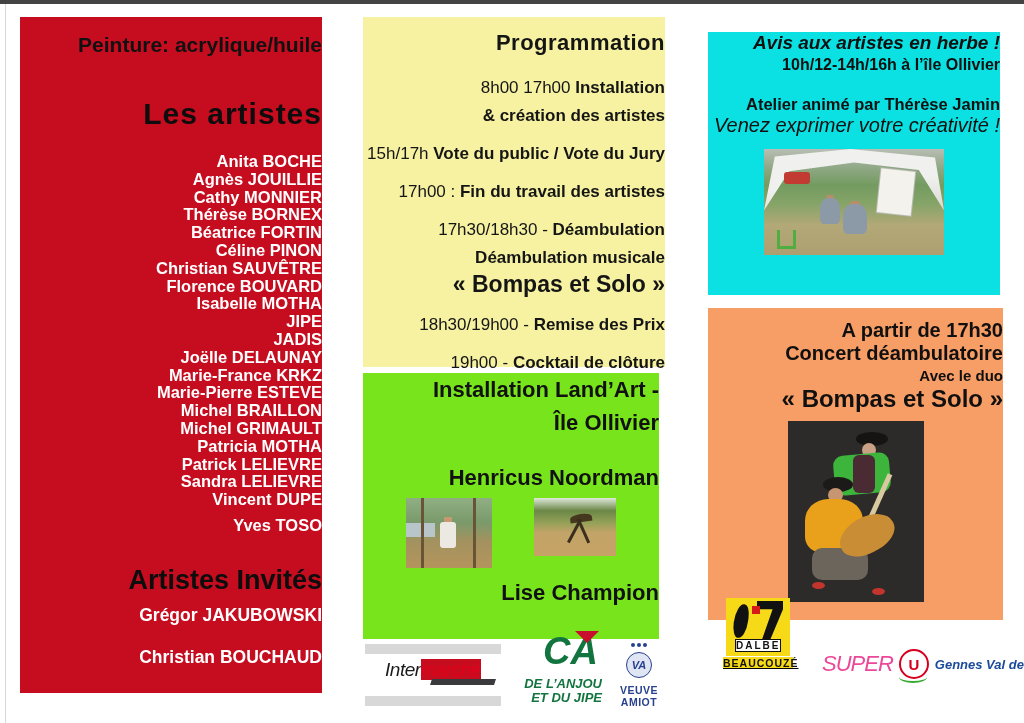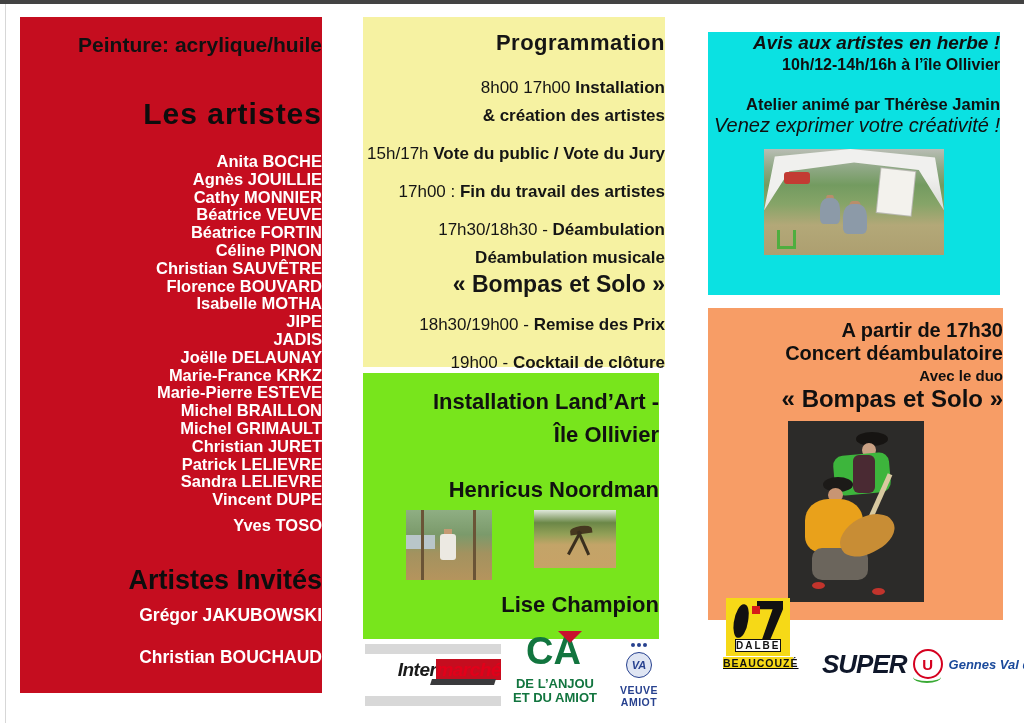--- a/index.html
+++ b/index.html
@@ -28,21 +28,21 @@
   .prog-lines{margin-top:20px;}
   .prog-line{font-size:17px;line-height:23px;margin-top:5px;}
   .prog-line .pre{font-weight:normal;}
   .prog-line .b{font-weight:bold;}
   .prog-line.gap{margin-top:15px;}
   .prog-line.large{font-size:23px;line-height:27px;margin-top:2px;}
 
   
   .green{left:363px;top:373px;width:296px;height:266px;background:#78e51c;color:#111;}
   .g-title{font-size:22px;font-weight:bold;line-height:33px;}
-  .g-title.first{padding-top:12px;}
+  .g-title.first{}
   .g-artist{font-size:22px;font-weight:bold;}
   .g-artist.top{margin-top:26px;padding-left:8px;}
   .g-artist.bottom{margin-top:11px;}
   .g-photos{margin-top:7px;display:flex;justify-content:center;align-items:flex-start;gap:42px;height:71px;}
 
   
   .cyan{left:708px;top:32px;width:292px;height:263px;background:#0be1e2;color:#101010;}
   .c-title{padding-top:0;font-size:19px;font-weight:bold;font-style:italic;}
   .c-schedule{margin-top:2px;font-size:16px;font-weight:bold;}
   .c-line1{margin-top:21px;font-size:16.5px;font-weight:bold;}
@@ -95,79 +95,79 @@
   .photo-duo .guitar{position:absolute;left:37%;top:53%;width:58px;height:36px;background:#c88d35;border-radius:50% 50% 46% 46%;transform:rotate(-28deg);}
   .photo-duo .neck{position:absolute;left:66%;top:28%;width:5px;height:52px;background:#d8c9a0;transform:rotate(24deg);}
   .photo-duo .shoe{position:absolute;bottom:7%;width:13px;height:7px;background:#c2342c;border-radius:50%;}
   .photo-duo .shoe.s1{left:18%;} .photo-duo .shoe.s2{left:62%;bottom:4%;}
 
   
   .sponsor{position:absolute;}
   .intermarche{left:365px;top:644px;width:136px;height:62px;background:#fff;text-align:center;}
   .im-bar{height:10px;background:#d8d8d8;}
   .im-bar.bottom{position:absolute;bottom:0;left:0;right:0;}
-  .im-word{margin-top:5px;font-size:19px;font-weight:bold;font-style:italic;letter-spacing:-0.5px;color:#1a1a1a;text-align:right;}
+  .im-word{margin-top:5px;font-size:19px;font-weight:normal;font-style:italic;letter-spacing:-0.5px;color:#1a1a1a;}
   .im-word .red{color:#e2001a;}
   .im-swoosh{width:64px;height:6px;background:#3a3a3c;margin:-2px 6px 0 auto;transform:skewX(-18deg);}
 
-  .ca{left:508px;top:630px;width:94px;height:76px;text-align:center;}
+  .ca{left:508px;top:630px;width:94px;height:76px;text-align:right;font-style:italic;}
   .ca-lines{font-size:13px;font-weight:bold;color:#12753f;line-height:13px;margin-top:1px;}
 
   .va{left:602px;top:634px;width:74px;height:70px;text-align:center;}
   .va-dot{width:4px;height:4px;background:#27418f;border-radius:50%;display:inline-block;margin:1px;}
   .va-circle{width:24px;height:24px;margin:0 auto;border-radius:50%;background:#dfe5f3;border:1.5px solid #27418f;
     display:flex;align-items:center;justify-content:center;font-size:11px;font-weight:bold;font-style:italic;color:#27418f;}
   .va-name{margin-top:6px;font-size:10.5px;font-weight:bold;color:#27418f;letter-spacing:.5px;}
 
   .dalbe{left:723px;top:598px;width:70px;height:76px;text-align:center;text-decoration:underline;}
   .dalbe-box{position:relative;width:64px;height:58px;margin:0 auto;background:#f6d917;overflow:hidden;}
   .dalbe-blob{position:absolute;left:8px;top:6px;width:14px;height:34px;background:#111;border-radius:60% 40% 55% 45%;transform:rotate(8deg);}
   .dalbe-seven{position:absolute;right:7px;top:3px;width:26px;height:38px;background:#111;
     clip-path:polygon(0 0,100% 0,100% 22%,52% 100%,20% 100%,60% 22%,0 22%);}
   .dalbe-red{position:absolute;left:26px;top:8px;width:8px;height:8px;background:#d61a1a;}
   .dalbe-name{position:absolute;left:9px;bottom:4px;width:44px;background:#fff;border:1px solid #111;
     font-size:10px;font-weight:bold;letter-spacing:2px;color:#111;}
   .dalbe-city{margin-top:1px;font-size:10.5px;font-weight:bold;color:#111;background:#f6d917;letter-spacing:1px;}
 
   .superu{left:822px;top:642px;width:180px;height:44px;display:flex;align-items:center;gap:6px;}
-  .su-name{font-size:26px;font-weight:bold;color:#0f172a;font-style:italic;letter-spacing:-1px;}
+  .su-name{font-size:22px;font-weight:normal;color:#ec4899;font-style:italic;letter-spacing:-1px;}
   .su-circle{position:relative;width:26px;height:26px;border-radius:50%;background:#fff;border:2.5px solid #d5001f;
     display:flex;align-items:center;justify-content:center;font-size:15px;font-weight:bold;color:#d5001f;flex:0 0 auto;}
   .su-circle::after{content:"";position:absolute;left:-2px;bottom:-6px;width:28px;height:10px;
     border-bottom:2.5px solid #3aaa35;border-radius:50%;}
   .su-region{font-size:13px;font-weight:bold;font-style:italic;color:#1b4a9b;white-space:nowrap;}
 </style>
 </head>
 <body>
 
 <div class="poster">
   <div class="top-edge"></div>
   <div class="left-edge"></div>
 
   <section class="panel red">
     <div class="red-title">Peinture: acrylique/huile</div>
     <h1 class="red-heading">Les artistes</h1>
     <div class="artists">
         <div class="artist">Anita BOCHE</div>
         <div class="artist">Agnès JOUILLIE</div>
         <div class="artist">Cathy MONNIER</div>
-        <div class="artist">Béatrice VEUVE</div>
+        <div class="artist">Thérèse BORNEX</div>
         <div class="artist">Béatrice FORTIN</div>
         <div class="artist">Céline PINON</div>
         <div class="artist">Christian SAUVÊTRE</div>
         <div class="artist">Florence BOUVARD</div>
         <div class="artist">Isabelle MOTHA</div>
         <div class="artist">JIPE</div>
         <div class="artist">JADIS</div>
         <div class="artist">Joëlle DELAUNAY</div>
         <div class="artist">Marie-France KRKZ</div>
         <div class="artist">Marie-Pierre ESTEVE</div>
         <div class="artist">Michel BRAILLON</div>
         <div class="artist">Michel GRIMAULT</div>
-        <div class="artist">Christian JURET</div>
+        <div class="artist">Patricia MOTHA</div>
         <div class="artist">Patrick LELIEVRE</div>
         <div class="artist">Sandra LELIEVRE</div>
         <div class="artist">Vincent DUPE</div>
         <div class="artist artist-gap">Yves TOSO</div>
       </div>
     <h2 class="invited-heading">Artistes Invités</h2>
     <div class="invited">
         <div class="invited-name">Grégor JAKUBOWSKI</div>
         <div class="invited-name">Christian BOUCHAUD</div>
       </div>
@@ -252,21 +252,21 @@
     <div class="im-swoosh"></div>
     <div class="im-bar bottom"></div>
   </div>
 
   <div class="sponsor ca">
     <svg width="60" height="42" viewBox="0 0 60 42">
       <text x="1" y="34" font-size="38" font-weight="bold" font-family="Liberation Sans, sans-serif" fill="#12753f">CA</text>
       <polygon points="33,1 57,1 45,13" fill="#c8102e"></polygon>
     </svg>
     <div class="ca-lines">DE L’ANJOU</div>
-    <div class="ca-lines">ET DU AMIOT</div>
+    <div class="ca-lines">ET DU JIPE</div>
   </div>
 
   <div class="sponsor va">
     <div>
       <span class="va-dot"></span><span class="va-dot"></span><span class="va-dot"></span>
     </div>
     <div class="va-circle">VA</div>
     <div class="va-name">VEUVE AMIOT</div>
   </div>
 

